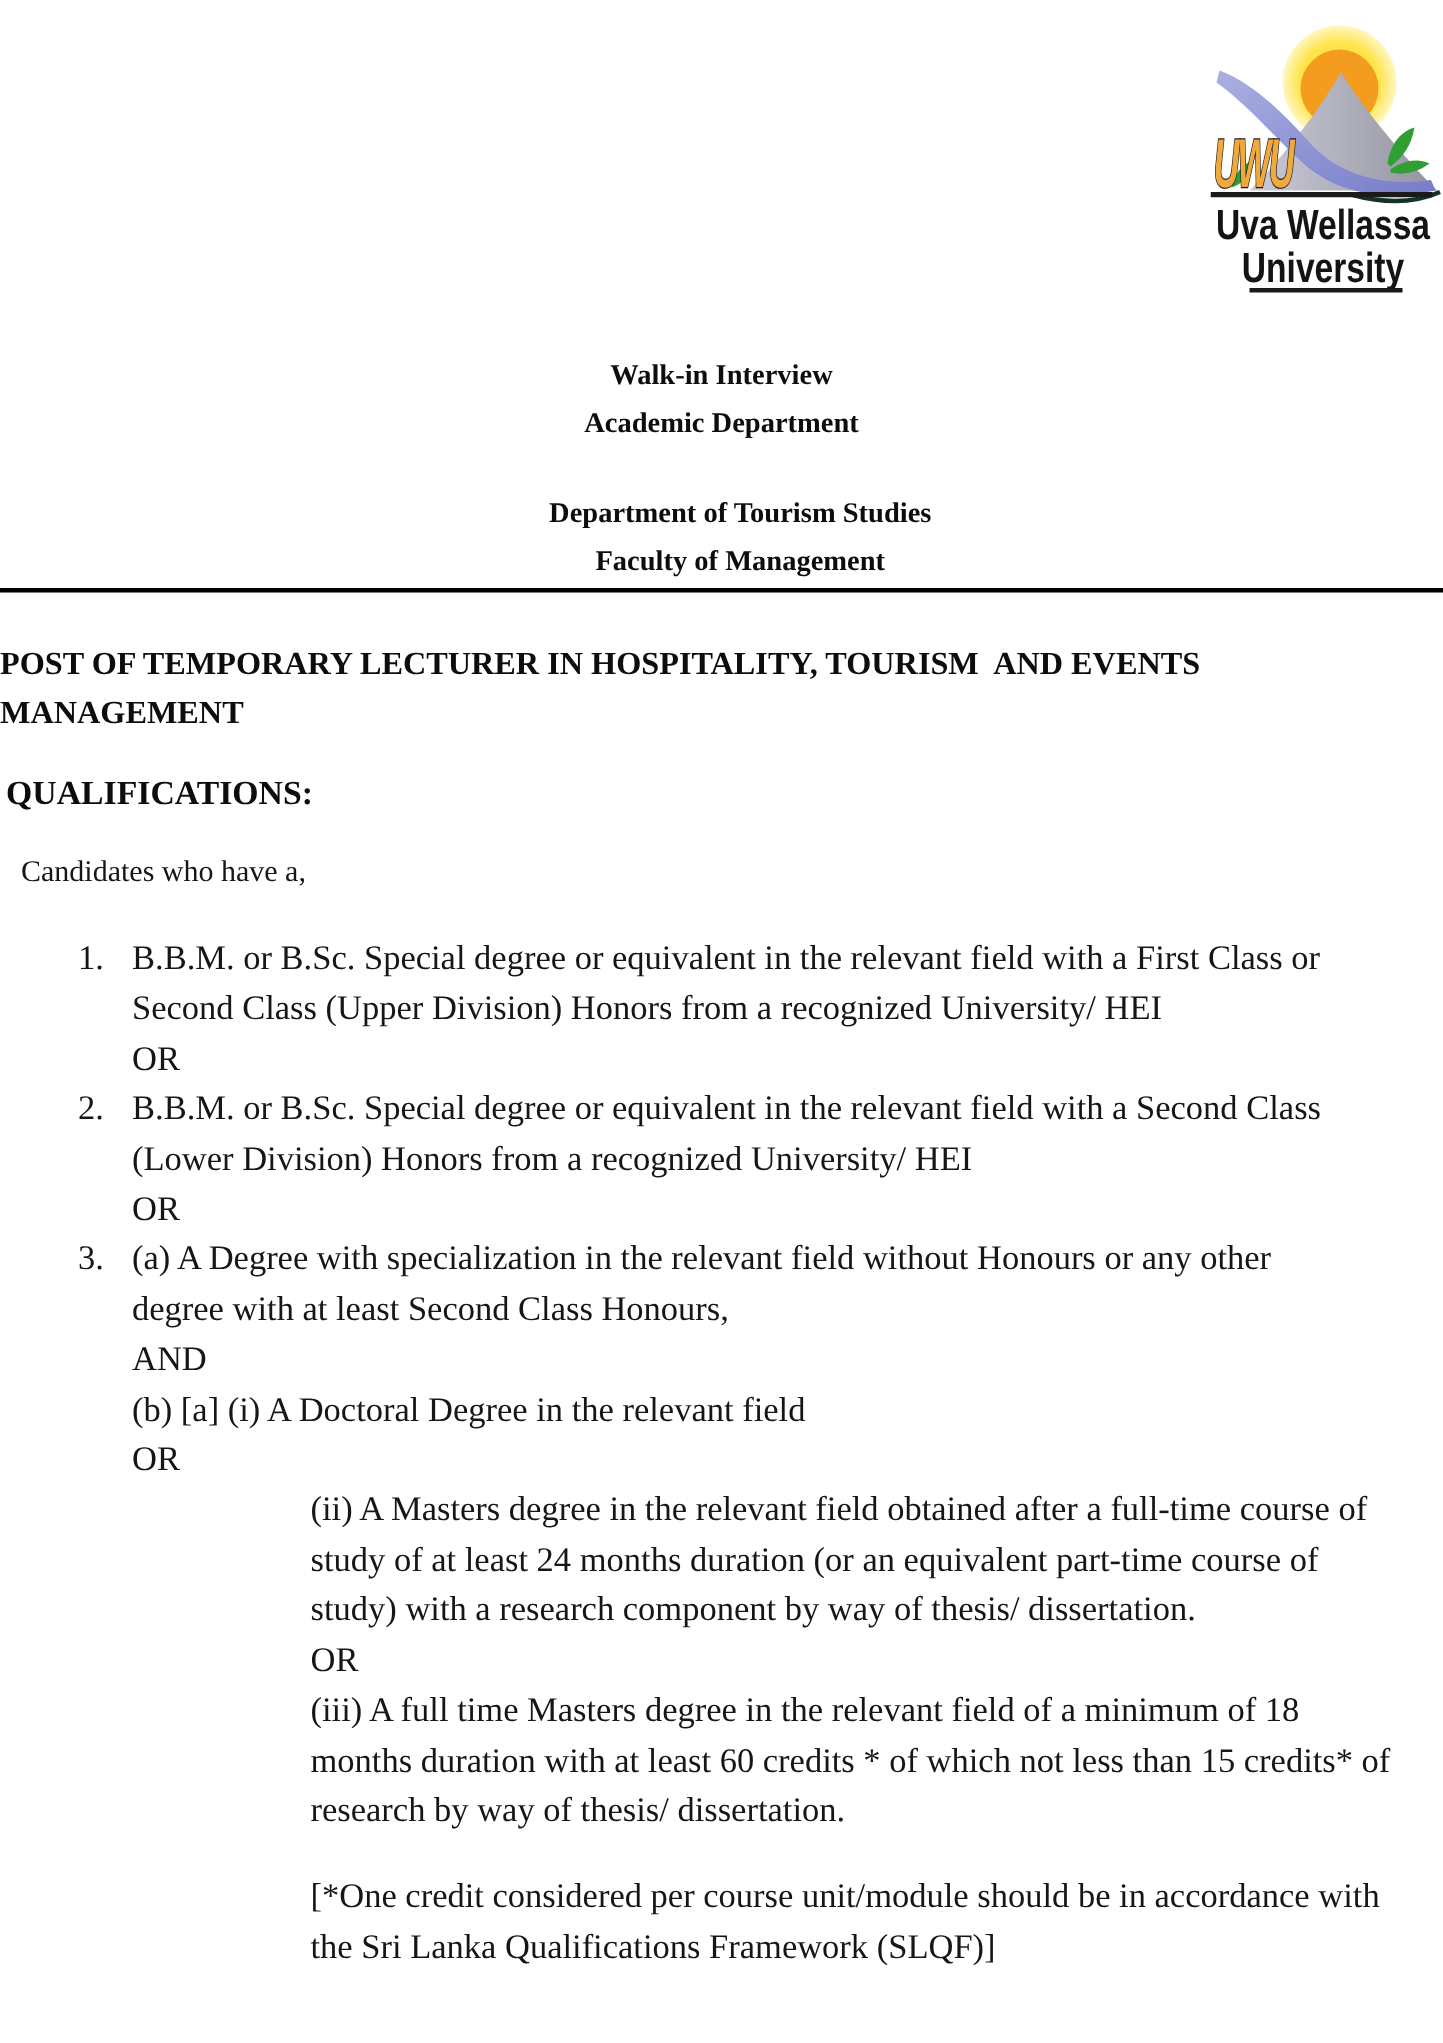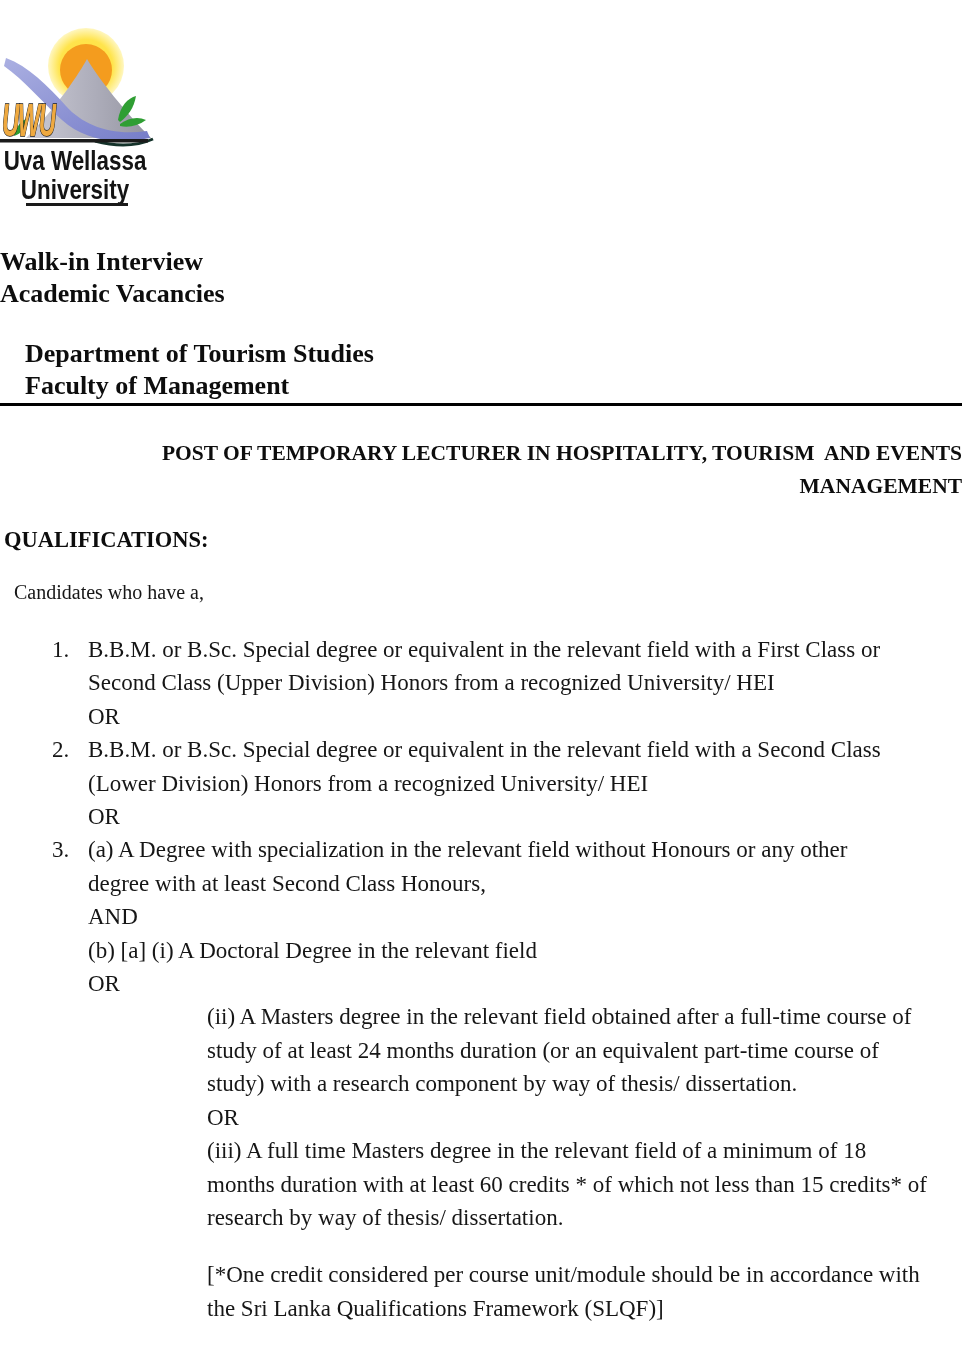--- a/index.html
+++ b/index.html
@@ -1,25 +1,25 @@
 <!DOCTYPE html>
 <html><head>
 <meta charset="utf-8">
 <style>
   html,body { margin:0; padding:0; background:#fff; }
   .page {
     width:962px; height:1362px; background:#ffffff; overflow:hidden;
     font-family:"Liberation Serif", serif; color:#161616; position:relative;
   }
-  .logo-wrap { display:flex; justify-content:flex-start; padding-top:14px;text-decoration:underline; }
-  .center-head { font-weight:bold; font-size:26px; line-height:32px; color:#0d0d0d; }
+  .logo-wrap { display:flex; justify-content:flex-end; padding-top:3px;text-decoration:underline; }
+  .center-head { text-align:center; font-weight:bold; font-size:19px; line-height:32px; color:#0d0d0d; }
   .head1 { margin-top:36px; }
   .dept  { margin-top:28px;padding-left:25px; }
   .rule  { border:none; border-top:3px solid #000; margin:1px 0 0 0; width:962px; }
-  .post-title { margin-top:31px; text-align:right; font-weight:bold; font-size:21.5px; line-height:33px; color:#0d0d0d; }
+  .post-title { margin-top:31px; text-align:left; font-weight:bold; font-size:21.5px; line-height:33px; color:#0d0d0d; }
   .title-line { white-space:pre; }
   .qual-heading { margin:20px 0 0 4px; font-weight:bold; font-size:22.5px; line-height:34px; color:#0d0d0d; }
   .intro { margin:19px 0 0 14px; font-size:20px; line-height:33px; }
   .qual-list { margin:24px 0 0 0; padding-left:52px; font-size:23px; line-height:33.4px; }
   .list-item { display:flex; }
   .num { width:36px; flex:none; }
   .lines > div { white-space:pre; }
   .sub { margin-left:119px; }
   .note { margin-top:24px; }
   svg text { font-family:"Liberation Sans", sans-serif; }
@@ -59,21 +59,21 @@
       <text x="4" y="122" font-size="46" font-weight="bold" font-style="italic" fill="#EFA93F" stroke="#1a1a1a" stroke-width="1.6" paint-order="stroke" letter-spacing="-3" transform="scale(0.52,1)">UWU</text>
       <rect x="0" y="125" width="148" height="3.5" fill="#1a1a1a"></rect>
       <text x="0" y="0" font-size="28" font-weight="bold" fill="#141414" text-anchor="middle" transform="translate(75,156) scale(0.8,1)">Uva Wellassa</text>
       <text x="0" y="0" font-size="28" font-weight="bold" fill="#141414" text-anchor="middle" transform="translate(75,185) scale(0.8,1)">University</text>
       <rect x="26" y="189" width="102" height="3" fill="#1a1a1a"></rect>
     </svg>
   </div>
 
   <div class="center-head head1">
     <div>Walk-in Interview</div>
-    <div>Academic Vacancies</div>
+    <div>Academic Department</div>
   </div>
 
   <div class="center-head dept">
     <div>Department of Tourism Studies</div>
     <div>Faculty of Management</div>
   </div>
 
   <hr class="rule">
 
   <div class="post-title">

